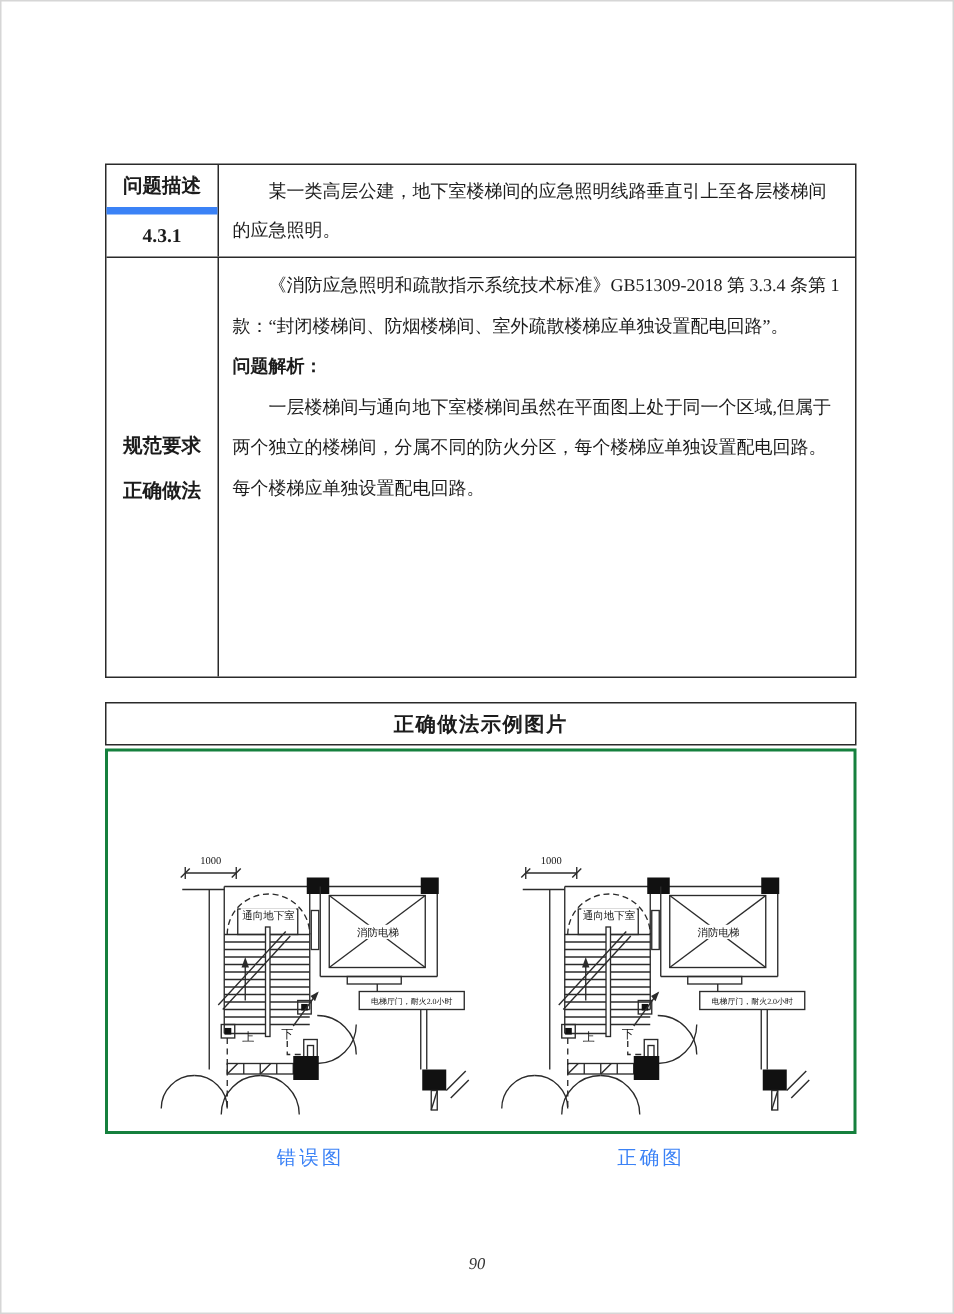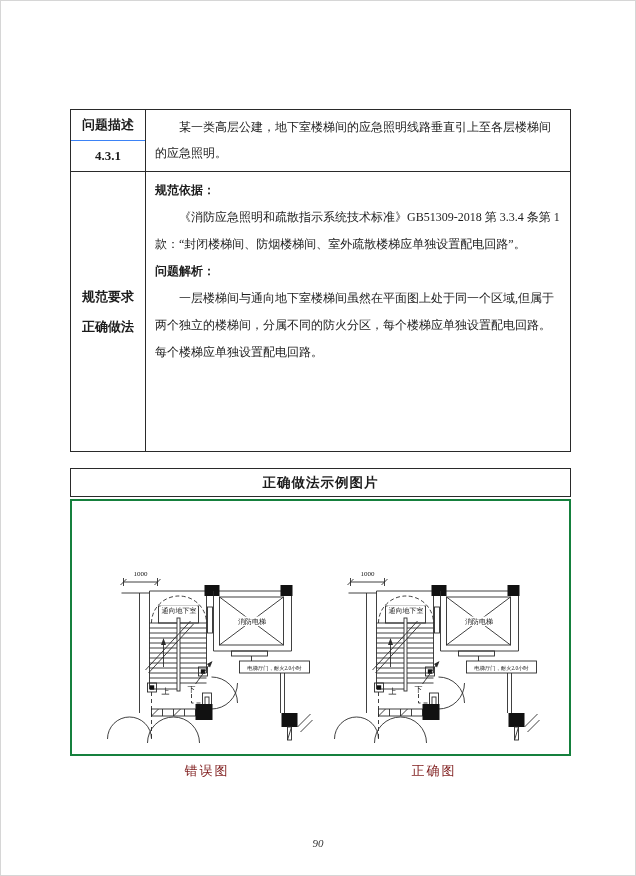--- a/index.html
+++ b/index.html
@@ -29,21 +29,21 @@
   .row2 { height:280px; border-top:1px solid #2a2a2a; }
   .label-col {
     width:75px; flex:none;
     border-right:1px solid #2a2a2a;
     display:flex; flex-direction:column;
     font-weight:bold; font-size:13px;
   }
   .label-cell {
     flex:1; display:flex; align-items:center; justify-content:center;
   }
-  .label-cell.topcell { border-bottom:1px solid #3b82f6; }
+  .label-cell.topcell { border-bottom:5px solid #3b82f6; }
   .row2 .label-col { justify-content:center; align-items:center; line-height:30px; }
   .row1-text {
     flex:1; padding:4px 9px 0 9px;
     font-size:12px; line-height:26px; text-indent:2em;
   }
   .row2-content {
     flex:1; padding:5px 9px 0 9px;
     font-size:12px; line-height:27px;
   }
   .head { font-weight:bold; }
@@ -57,21 +57,21 @@
   }
   .image-box {
     border:2px solid #15803d; margin-top:2px; height:257px;
   }
   .figures {
     display:flex; justify-content:center; gap:14px; padding-top:60px;
   }
   figure { width:213px; }
   figcaption {
     text-align:center; font-size:13px; margin-top:5px;
-    color:#7f1d1d; letter-spacing:2px;
+    color:#3b82f6; letter-spacing:2px;
   }
   .page-number {
     position:absolute; top:836px; left:0; width:100%;
     text-align:center; font-size:11px; color:#333;font-style:italic;
   }
   svg .svgt { fill:#151515; stroke:none; font-family:"Liberation Serif","DejaVu Serif",serif; }
 </style>
 </head>
 <body>
 
@@ -88,21 +88,20 @@
         </div>
         <div class="row1-text">某一类高层公建，地下室楼梯间的应急照明线路垂直引上至各层楼梯间的应急照明。</div>
       </div>
 
       <div class="row row2">
         <div class="label-col">
           <div>规范要求</div>
           <div>正确做法</div>
         </div>
         <div class="row2-content">
-          <div class="head">规范依据：</div>
           <div class="para">《消防应急照明和疏散指示系统技术标准》GB51309-2018 第 3.3.4 条第 1 款：“封闭楼梯间、防烟楼梯间、室外疏散楼梯应单独设置配电回路”。</div>
           <div class="head analysis-head">问题解析：</div>
           <div class="para">一层楼梯间与通向地下室楼梯间虽然在平面图上处于同一个区域,但属于两个独立的楼梯间，分属不同的防火分区，每个楼梯应单独设置配电回路。每个楼梯应单独设置配电回路。</div>
         </div>
       </div>
     </div>
 
     <div class="section-header">正确做法示例图片</div>
 
     <div class="image-box">

